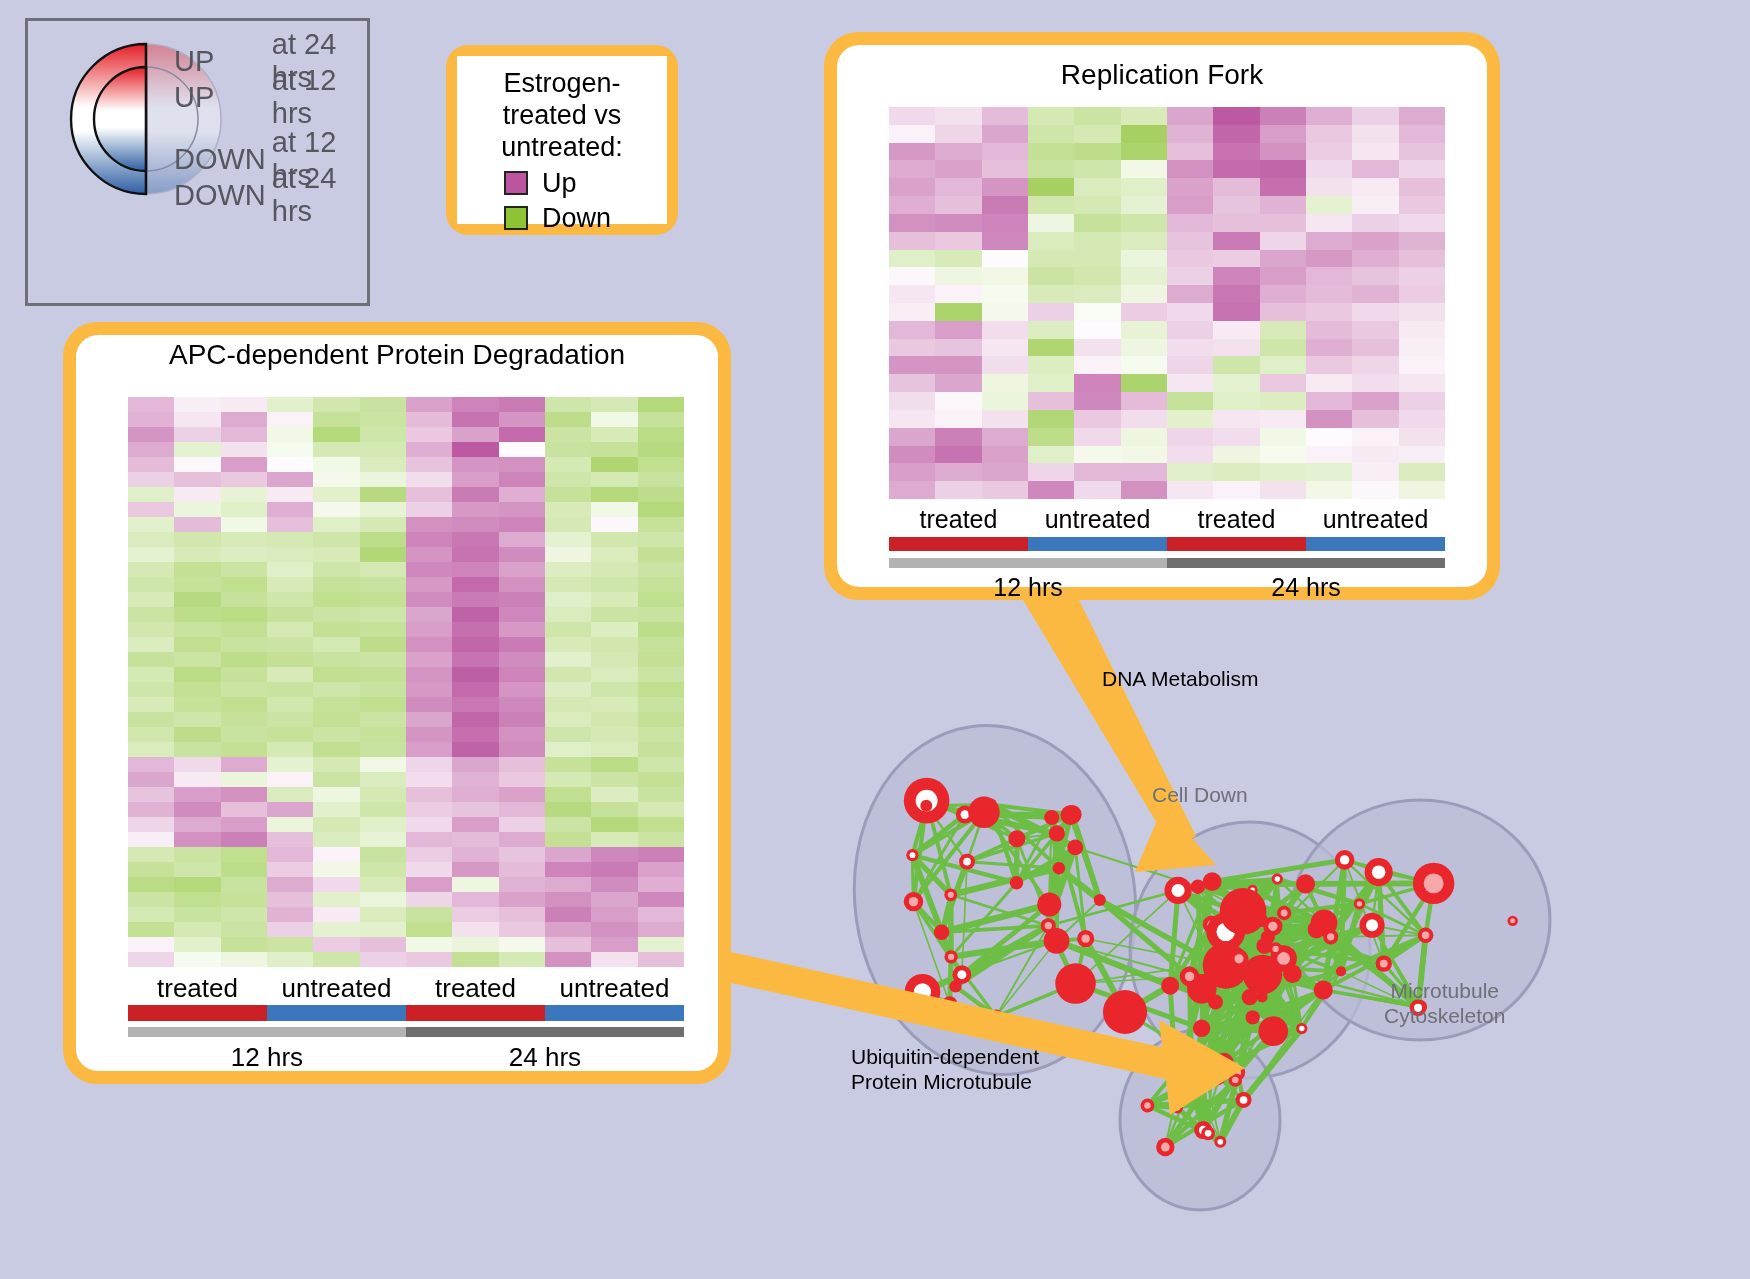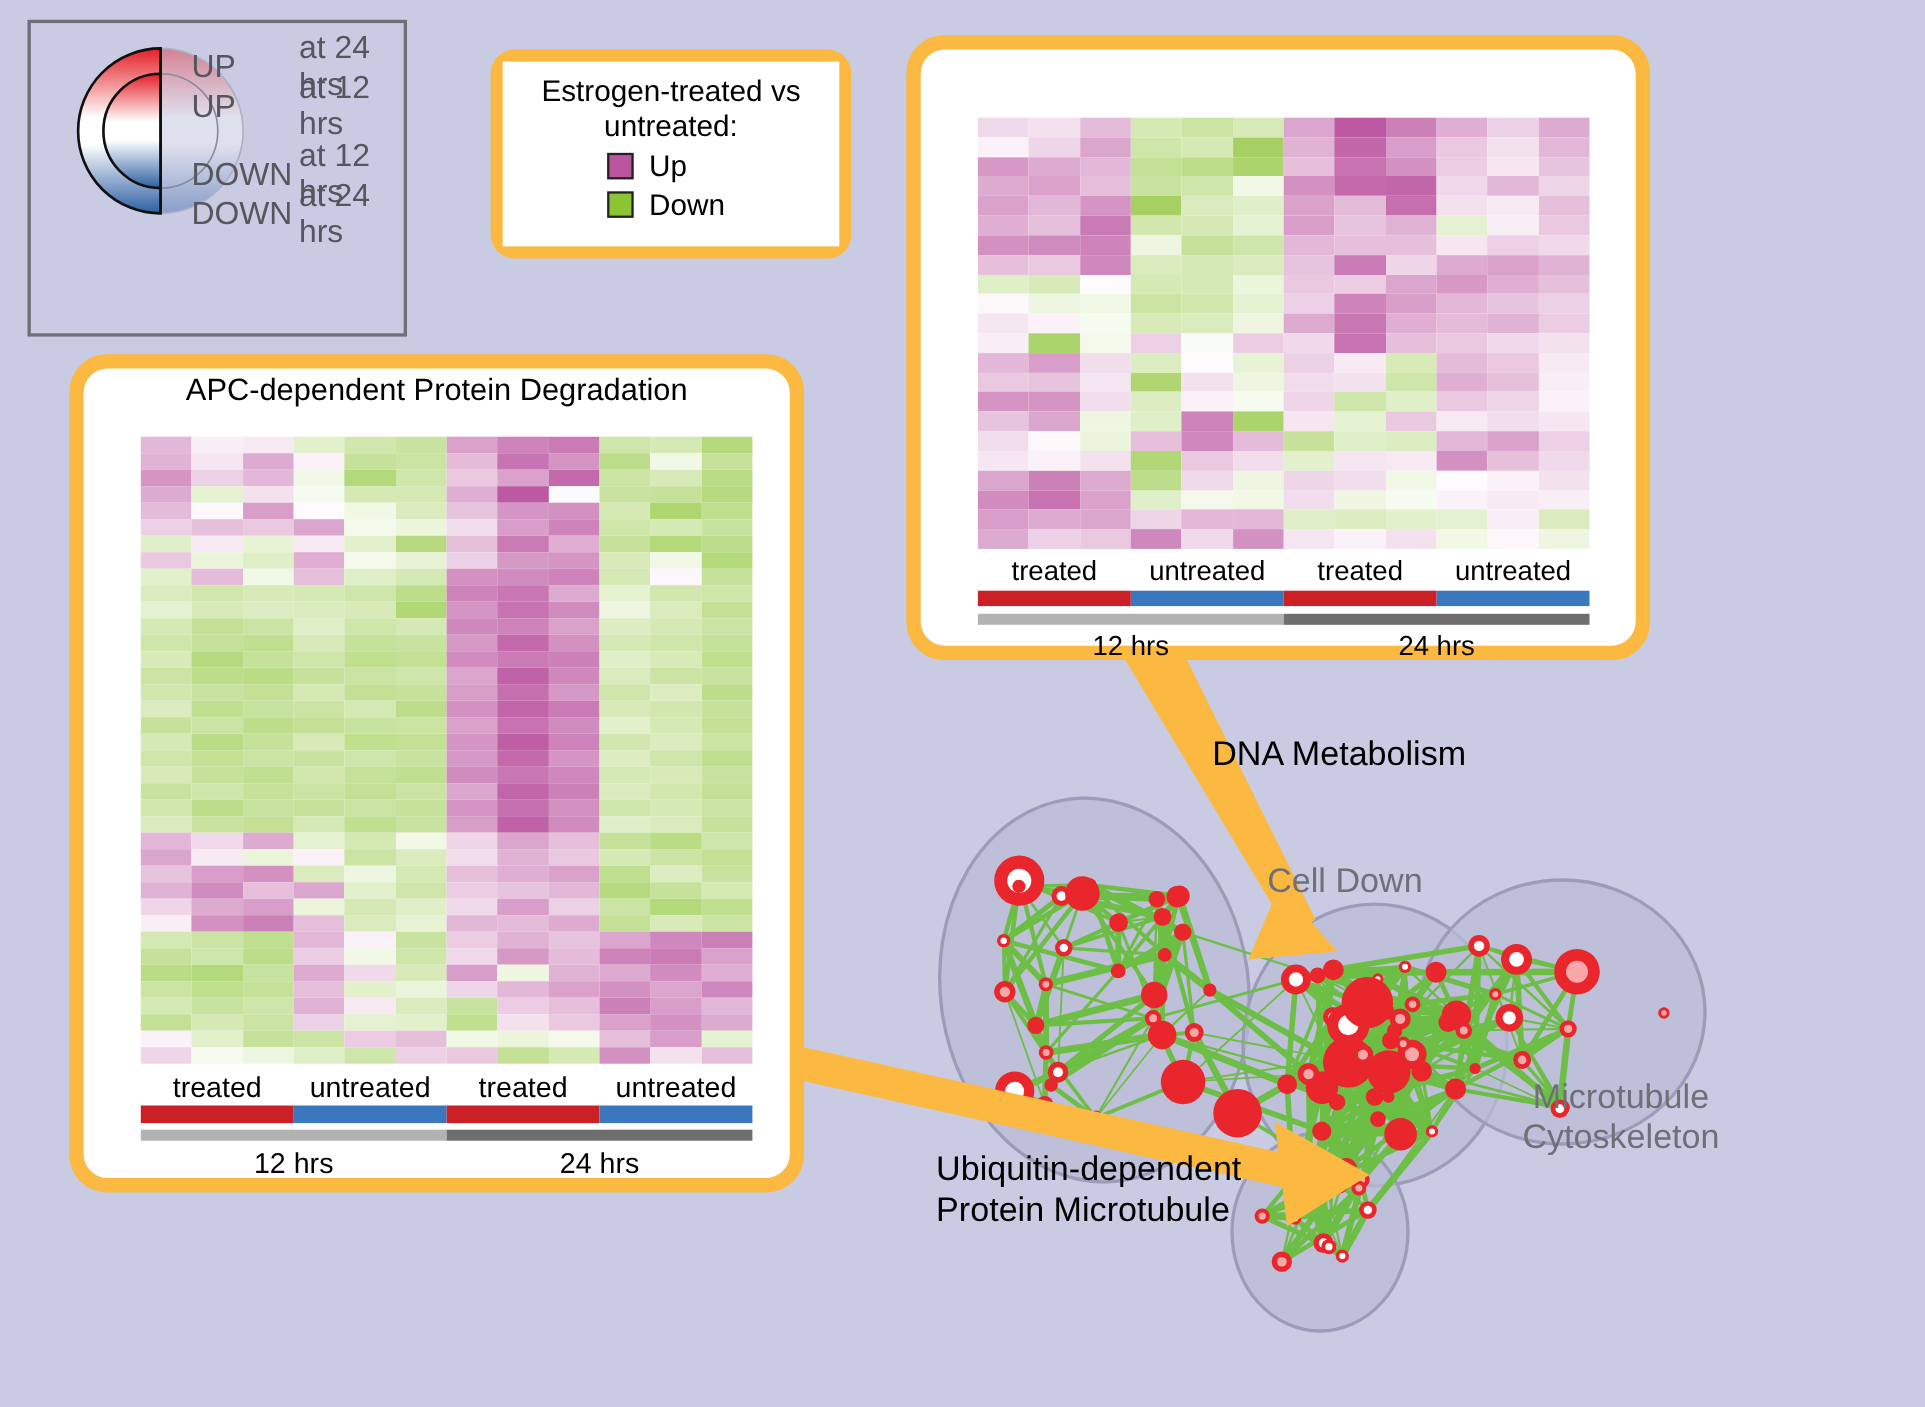--- a/index.html
+++ b/index.html
@@ -16,21 +16,21 @@
   }
   #cb-wheel{position:absolute;left:38px;top:18px;width:160px;height:160px;}
   #cb-rows{position:absolute;left:146px;top:22px;width:200px;}
   .cb-row{display:flex;align-items:center;height:36px;}
   .cb-key{color:#56565e;font-size:29px;width:108px;}
   .cb-val{color:#56565e;font-size:29px;}
   #cb-foot{position:absolute;left:0;top:190px;width:345px;text-align:center;
     color:#56565e;font-size:27px;line-height:1.25;}
   
   #estrogen-legend{
-    position:absolute;left:446px;top:45px;width:328px;height:190px;
+    position:absolute;left:446px;top:45px;width:232px;height:190px;
     background:#fbb942;border-radius:22px;box-sizing:border-box;padding:11px;
   }
   #estrogen-legend .inner{
     background:#fff;width:100%;height:100%;box-sizing:border-box;
     padding:12px 8px 0 8px;text-align:center;
   }
   #estrogen-legend .lt{font-size:27px;color:#000;line-height:1.18;}
   .sw-row{display:flex;align-items:center;justify-content:center;margin-top:4px;}
   .sw{width:24px;height:24px;border:2px solid #222;box-sizing:border-box;margin-right:14px;}
   .sw-label{font-size:27px;color:#000;min-width:78px;text-align:left;}
@@ -46,21 +46,21 @@
   .hm-grid{position:absolute;display:grid;}
   .hm-cell{width:100%;height:100%;}
   .colbar{position:absolute;display:flex;}
   .colbar > div{height:100%;}
   .sampleLabels{position:absolute;display:flex;}
   .sampleLabels > div{text-align:center;font-size:25px;color:#000;}
   .timeLabels{position:absolute;display:flex;}
   .timeLabels > div{text-align:center;font-size:25px;color:#000;}
   
   #network{position:absolute;left:780px;top:620px;width:970px;height:659px;}
-  .netlabel{position:absolute;font-size:31px;white-space:pre-line;line-height:1.2;}
+  .netlabel{position:absolute;font-size:21px;white-space:pre-line;line-height:1.2;}
 </style>
 </head>
 <body>
 
 <div id="colorbar-legend">
   <svg id="cb-wheel" viewBox="0 0 160 160">
     <defs>
       <linearGradient id="gUD" x1="0" y1="0" x2="0" y2="1">
         <stop offset="0%" stop-color="#e41f26"></stop>
         <stop offset="42%" stop-color="#ffffff"></stop>
@@ -104,20 +104,21 @@
     </div>
     <div class="sw-row">
       <span class="sw" id="sw-down" style="background: rgb(140, 196, 52);"></span>
       <span class="sw-label">Down</span>
     </div>
   </div>
 </div>
 
 <div class="hm-card" id="card-repfork">
   <div class="inner">
+    <div class="hm-title" style="top:14px">Replication Fork</div>
     <div class="hm-grid" id="grid-rf" style="left: 52px; top: 62px; width: 556px; height: 392px; grid-template-columns: repeat(12, 1fr); grid-template-rows: repeat(22, 1fr);">
         <div class="hm-cell" style="background: rgb(240, 217, 234);"></div>
         <div class="hm-cell" style="background: rgb(243, 225, 238);"></div>
         <div class="hm-cell" style="background: rgb(228, 187, 217);"></div>
         <div class="hm-cell" style="background: rgb(212, 233, 179);"></div>
         <div class="hm-cell" style="background: rgb(203, 228, 164);"></div>
         <div class="hm-cell" style="background: rgb(215, 234, 184);"></div>
         <div class="hm-cell" style="background: rgb(219, 166, 205);"></div>
         <div class="hm-cell" style="background: rgb(189, 89, 162);"></div>
         <div class="hm-cell" style="background: rgb(204, 128, 184);"></div>

